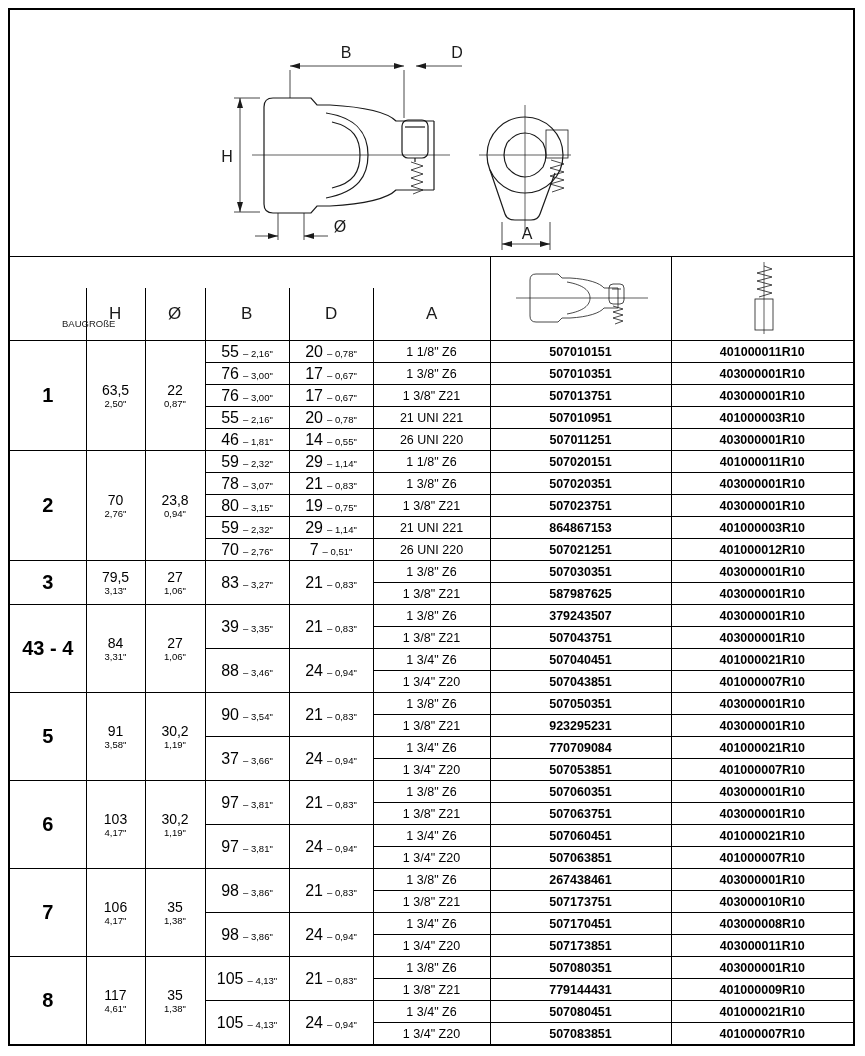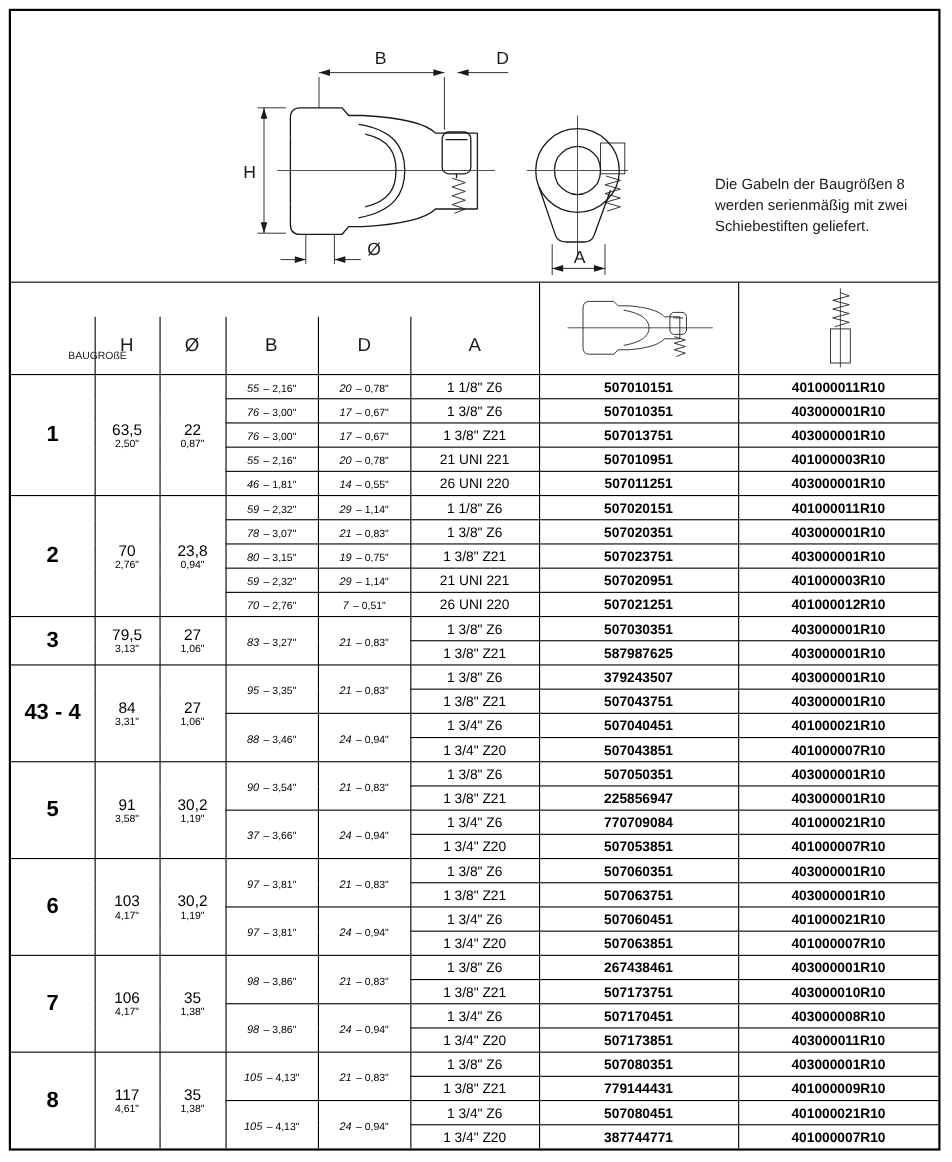--- a/index.html
+++ b/index.html
@@ -14,21 +14,21 @@
   .hsep-full{position:absolute;top:0;bottom:0;width:1px;background:#000;}
   .hlabel{position:absolute;font-size:17px;color:#1a1a1a;}
   .hlabel-small{position:absolute;font-size:9.5px;color:#1a1a1a;}
   .himg{position:absolute;}
   
   table.spec{border-collapse:collapse;border-style:hidden;table-layout:fixed;width:843px;}
   table.spec td{border:1px solid #000;height:21px;padding:0 2px;text-align:center;vertical-align:middle;overflow:hidden;}
   td.c-size{font-size:20px;font-weight:bold;}
   td.c-dim .mm{font-size:14px;line-height:15px;}
   td.c-dim .in{font-size:9.5px;line-height:11px;}
-  td.c-bd .mm{font-size:10px;font-style:italic;}
+  td.c-bd .mm{font-size:16px;}
   td.c-bd .in{font-size:9.5px;margin-left:4px;}
   td.c-a{font-size:12.5px;}
   td.c-pn{font-size:12.5px;font-weight:bold;}
   .lineart{fill:none;stroke:#1a1a1a;stroke-width:1.2;}
   .thin{fill:none;stroke:#1a1a1a;stroke-width:0.8;}
   .cline{fill:none;stroke:#1a1a1a;stroke-width:0.7;}
   .ah{fill:#1a1a1a;stroke:none;}
   .dimtxt{font-size:16px;fill:#1a1a1a;}
 </style>
 </head>
@@ -88,25 +88,20 @@
       <polyline class="thin" points="541,150 554,154 540,158 554,162 540,166 554,170 540,174 554,178 542,182"></polyline>
 
       <line class="thin" x1="492" y1="212" x2="492" y2="240"></line>
       <line class="thin" x1="540" y1="212" x2="540" y2="240"></line>
       <line class="thin" x1="492" y1="234" x2="540" y2="234"></line>
       <polygon class="ah" points="492,234 502,231 502,237"></polygon>
       <polygon class="ah" points="540,234 530,231 530,237"></polygon>
       <text class="dimtxt" x="517" y="229" text-anchor="middle">A</text>
     </svg>
 
-    <div class="note">
-      <div>Die Gabeln der Baugrößen 8</div>
-      <div>werden serienmäßig mit zwei</div>
-      <div>Schiebestiften geliefert.</div>
-    </div>
   </div>
 
   <div class="table-header">
     <div class="hsep" style="left:76px;"></div>
     <div class="hsep" style="left:135px;"></div>
     <div class="hsep" style="left:195px;"></div>
     <div class="hsep" style="left:279px;"></div>
     <div class="hsep" style="left:363px;"></div>
     <div class="hsep-full" style="left:480px;"></div>
     <div class="hsep-full" style="left:661px;"></div>
@@ -224,21 +219,21 @@
           <td class="c-bd"><span class="mm">80</span><span class="in">– 3,15"</span></td>
           <td class="c-bd"><span class="mm">19</span><span class="in">– 0,75"</span></td>
           <td class="c-a">1 3/8" Z21</td>
           <td class="c-pn">507023751</td>
           <td class="c-pn">403000001R10</td>
         </tr>
         <tr>
           <td class="c-bd"><span class="mm">59</span><span class="in">– 2,32"</span></td>
           <td class="c-bd"><span class="mm">29</span><span class="in">– 1,14"</span></td>
           <td class="c-a">21 UNI 221</td>
-          <td class="c-pn">507020951</td>
+          <td class="c-pn">864867153</td>
           <td class="c-pn">401000003R10</td>
         </tr>
         <tr>
           <td class="c-bd"><span class="mm">70</span><span class="in">– 2,76"</span></td>
           <td class="c-bd"><span class="mm">7</span><span class="in">– 0,51"</span></td>
           <td class="c-a">26 UNI 220</td>
           <td class="c-pn">507021251</td>
           <td class="c-pn">401000012R10</td>
         </tr>
         <tr>
@@ -265,21 +260,21 @@
         <tr>
           <td class="c-size" rowspan="4">43 - 4</td>
           <td class="c-dim" rowspan="4">
             <div class="mm">84</div>
             <div class="in">3,31"</div>
           </td>
           <td class="c-dim" rowspan="4">
             <div class="mm">27</div>
             <div class="in">1,06"</div>
           </td>
-          <td class="c-bd" rowspan="2"><span class="mm">95</span><span class="in">– 3,35"</span></td>
+          <td class="c-bd" rowspan="2"><span class="mm">39</span><span class="in">– 3,35"</span></td>
           <td class="c-bd" rowspan="2"><span class="mm">21</span><span class="in">– 0,83"</span></td>
           <td class="c-a">1 3/8" Z6</td>
           <td class="c-pn">379243507</td>
           <td class="c-pn">403000001R10</td>
         </tr>
         <tr>
           <td class="c-a">1 3/8" Z21</td>
           <td class="c-pn">507043751</td>
           <td class="c-pn">403000001R10</td>
         </tr>
@@ -306,21 +301,21 @@
             <div class="in">1,19"</div>
           </td>
           <td class="c-bd" rowspan="2"><span class="mm">90</span><span class="in">– 3,54"</span></td>
           <td class="c-bd" rowspan="2"><span class="mm">21</span><span class="in">– 0,83"</span></td>
           <td class="c-a">1 3/8" Z6</td>
           <td class="c-pn">507050351</td>
           <td class="c-pn">403000001R10</td>
         </tr>
         <tr>
           <td class="c-a">1 3/8" Z21</td>
-          <td class="c-pn">225856947</td>
+          <td class="c-pn">923295231</td>
           <td class="c-pn">403000001R10</td>
         </tr>
         <tr>
           <td class="c-bd" rowspan="2"><span class="mm">37</span><span class="in">– 3,66"</span></td>
           <td class="c-bd" rowspan="2"><span class="mm">24</span><span class="in">– 0,94"</span></td>
           <td class="c-a">1 3/4" Z6</td>
           <td class="c-pn">770709084</td>
           <td class="c-pn">401000021R10</td>
         </tr>
         <tr>
@@ -417,19 +412,19 @@
         </tr>
         <tr>
           <td class="c-bd" rowspan="2"><span class="mm">105</span><span class="in">– 4,13"</span></td>
           <td class="c-bd" rowspan="2"><span class="mm">24</span><span class="in">– 0,94"</span></td>
           <td class="c-a">1 3/4" Z6</td>
           <td class="c-pn">507080451</td>
           <td class="c-pn">401000021R10</td>
         </tr>
         <tr>
           <td class="c-a">1 3/4" Z20</td>
-          <td class="c-pn">387744771</td>
+          <td class="c-pn">507083851</td>
           <td class="c-pn">401000007R10</td>
         </tr>
       </tbody>
   </table>
 
 </div>
 
 </body></html>

